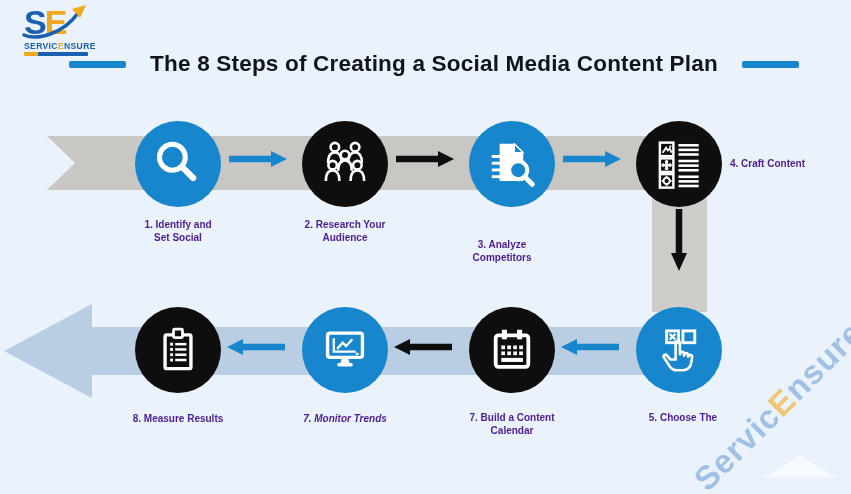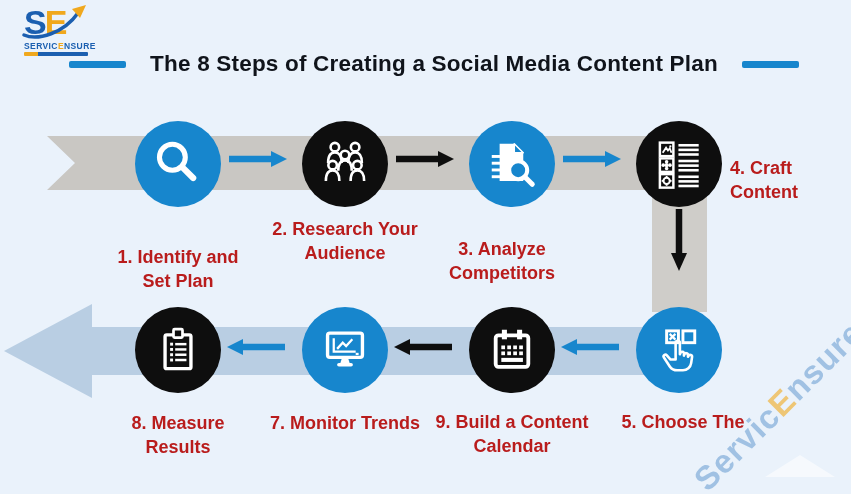--- a/index.html
+++ b/index.html
@@ -35,28 +35,28 @@
           display:flex;align-items:center;justify-content:center;}
   .c-blue{background:#1786cd;}
   .c-black{background:#0e0e0e;}
   .circle svg{width:54px;height:54px;display:block;}
   .pos-c1{left:135px;top:121px;} .pos-c2{left:302px;top:121px;}
   .pos-c3{left:469px;top:121px;} .pos-c4{left:636px;top:121px;}
   .pos-c5{left:636px;top:307px;} .pos-c6{left:469px;top:307px;}
   .pos-c7{left:302px;top:307px;} .pos-c8{left:135px;top:307px;}
 
   
-  .step-label{position:absolute;width:160px;text-align:center;color:#b91c1c;
-              font-size:18px;font-weight:700;line-height:1.32;}
+  .step-label{position:absolute;width:160px;text-align:center;color:#4c1d95;
+              font-size:10px;font-weight:700;line-height:1.32;}
   .step-label span{display:block;}
-  .pos-l1{left:98px;top:218px;margin-top:28px;}  .pos-l2{left:265px;top:218px;}
+  .pos-l1{left:98px;top:218px;}  .pos-l2{left:265px;top:218px;}
   .pos-l3{left:422px;top:218px;margin-top:20px;}
   .pos-l4{left:730px;top:157px;width:120px;text-align:left;}
   .pos-l5{left:603px;top:411px;} .pos-l6{left:432px;top:411px;}
-  .pos-l7{left:265px;top:412px;} .pos-l8{left:98px;top:412px;}
+  .pos-l7{left:265px;top:412px;font-style:italic;} .pos-l8{left:98px;top:412px;}
 
   
   .arrow{position:absolute;}
   .a12{left:227px;top:150px;} .a23{left:394px;top:150px;} .a34{left:561px;top:150px;}
   .a45{left:671px;top:207px;}
   .a56{left:561px;top:338px;} .a67{left:394px;top:338px;} .a78{left:227px;top:338px;}
 
   
   .watermark{position:absolute;left:700px;top:466px;font-size:33px;font-weight:700;letter-spacing:1px;
              white-space:nowrap;transform:rotate(-45deg);transform-origin:0 50%;}
@@ -270,38 +270,38 @@
         <rect x="17" y="26.9" width="2.6" height="2.6"></rect>
           <rect x="21.5" y="27.1" width="10" height="2.2"></rect>
         <rect x="17" y="31.6" width="2.6" height="2.6"></rect>
           <rect x="21.5" y="31.8" width="10" height="2.2"></rect>
       </g>
     </svg>
   </div>
 
   <div class="step-label pos-l1">
     <span>1. Identify and</span>
-    <span>Set Plan</span>
+    <span>Set Social</span>
   </div>
   <div class="step-label pos-l2">
     <span>2. Research Your</span>
     <span>Audience</span>
   </div>
   <div class="step-label pos-l3">
     <span>3. Analyze</span>
     <span>Competitors</span>
   </div>
   <div class="step-label pos-l4">
     <span>4. Craft Content</span>
   </div>
   <div class="step-label pos-l5">
     <span>5. Choose The</span>
   </div>
   <div class="step-label pos-l6">
-    <span>9. Build a Content</span>
+    <span>7. Build a Content</span>
     <span>Calendar</span>
   </div>
   <div class="step-label pos-l7">
     <span>7. Monitor Trends</span>
   </div>
   <div class="step-label pos-l8">
     <span>8. Measure Results</span>
   </div>
 
   <div class="soft-triangle"></div>

